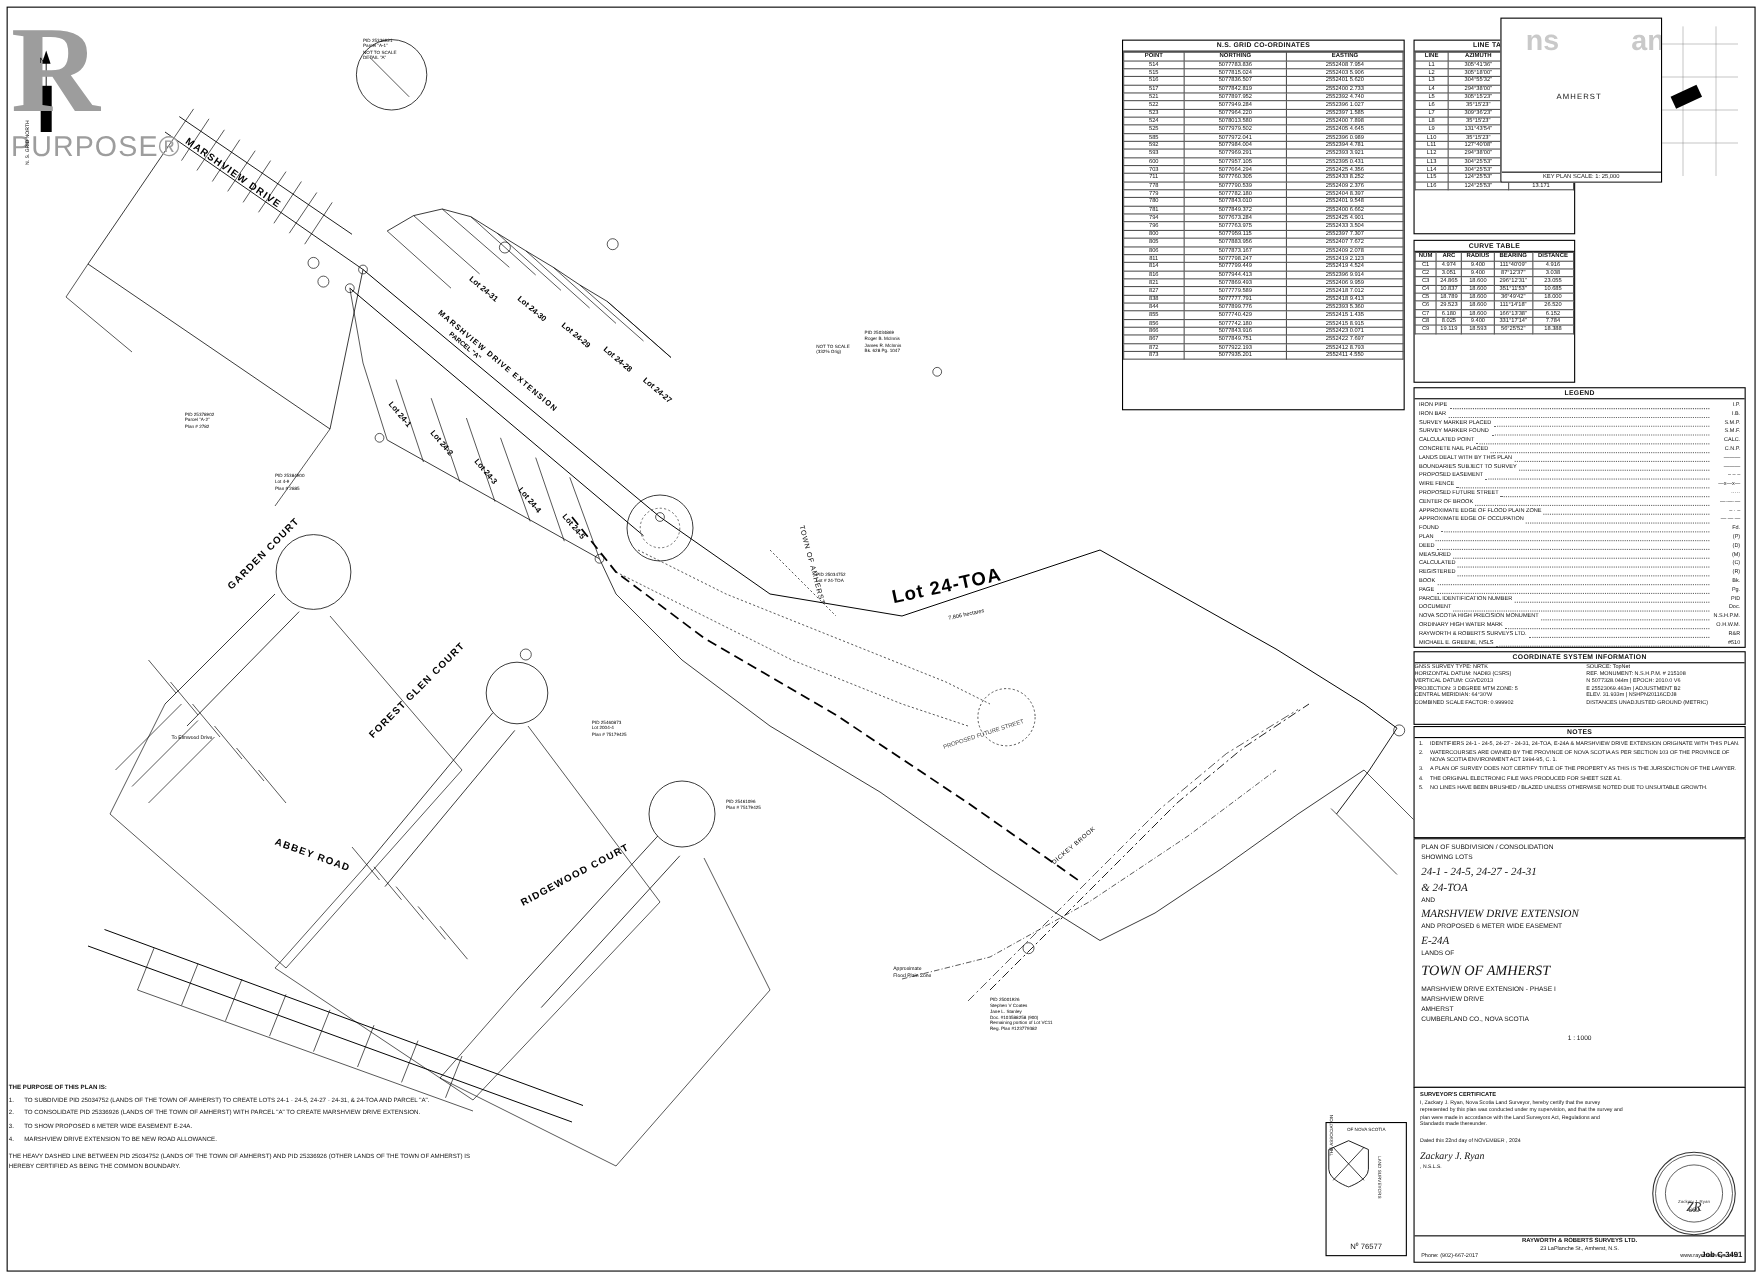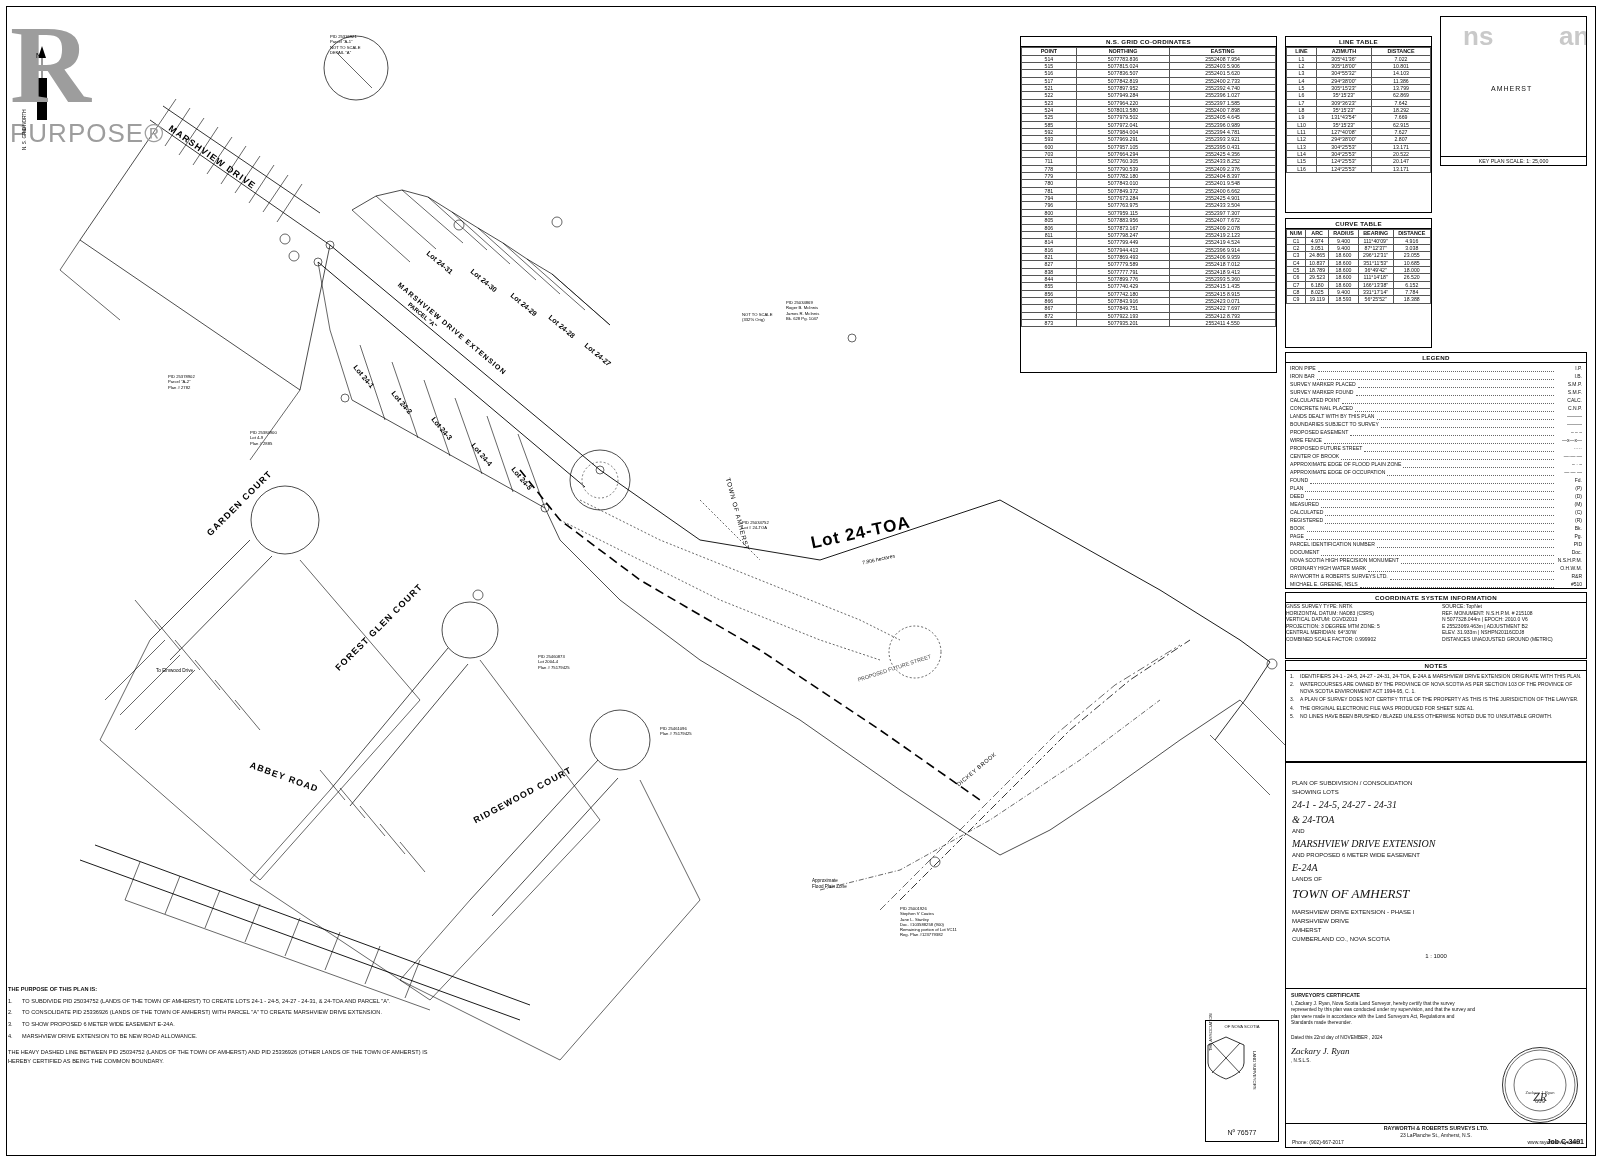--- a/index.html
+++ b/index.html
@@ -9,21 +9,21 @@
   svg{position:absolute;left:0;top:0;}
   .tbl{position:absolute;border:1px solid #000;background:#fff;}
   table{border-collapse:collapse;width:100%;}
   td,th{border:0.5px solid #555;font-size:5.2px;text-align:center;padding:0 1px;line-height:1.22;font-family:"Liberation Sans",sans-serif;white-space:nowrap;}
   th{font-weight:bold;font-size:5.4px;}
   .tbl .cap{font-size:6.2px;font-weight:bold;text-align:center;border-bottom:1px solid #000;padding:1px 0;letter-spacing:.3px;}
   
   #coord{left:1020px;top:36px;width:255px;height:335px;}
   #linetbl{left:1285px;top:36px;width:145px;height:175px;}
   #curvetbl{left:1285px;top:218px;width:145px;height:128px;}
-  #keyplan{left:1440px;top:16px;}
+  #keyplan{left:1364px;top:16px;}
   #legend{left:1285px;top:352px;width:300px;height:235px;}
   #coordsys{left:1285px;top:592px;width:300px;height:65px;}
   #notes{left:1285px;top:660px;width:300px;height:100px;}
   #titleblk{left:1285px;top:762px;width:300px;height:225px;}
   #certblk{left:1285px;top:988px;width:300px;height:158px;}
   #purpose{left:8px;top:985px;width:420px;}
   #seal{left:1205px;top:1020px;width:72px;height:120px;}
 
   .legend-rows{padding:2px 4px;font-size:5.1px;line-height:1.46;}
   .legend-rows .lr{display:flex;align-items:center;white-space:nowrap;}
@@ -35,21 +35,21 @@
   .kv{font-size:5px;line-height:1.3;}
   .kv div{display:flex;}
   .kv .k{flex:0 0 52%;}
   .kv .v{flex:1;}
 
   .notes-list{font-size:5px;padding:2px 4px;line-height:1.35;}
   .notes-list .n{display:flex;margin-bottom:1.5px;}
   .notes-list .num{flex:0 0 10px;}
   .notes-list .txt{flex:1;}
 
-  .title-lines{padding:16px 6px;font-size:6px;line-height:1.5;}
+  .title-lines{padding:4px 6px;font-size:6px;line-height:1.5;}
   .t-it{font-family:"Liberation Serif",serif;font-style:italic;}
   .t-big{font-size:13px;}
   .t-mid{font-size:10px;}
   .t-sm{font-size:6px;}
 
   .cert{padding:3px 5px;font-size:4.8px;line-height:1.35;}
   .sig{font-family:"Liberation Serif",serif;font-style:italic;font-size:9px;}
   .certfoot{position:absolute;left:0;bottom:0;width:100%;border-top:1px solid #000;text-align:center;font-size:5px;line-height:1.3;padding:1px 0 2px 0;}
   .jobno{position:absolute;right:2px;bottom:2px;font-size:7px;font-weight:bold;}
 

